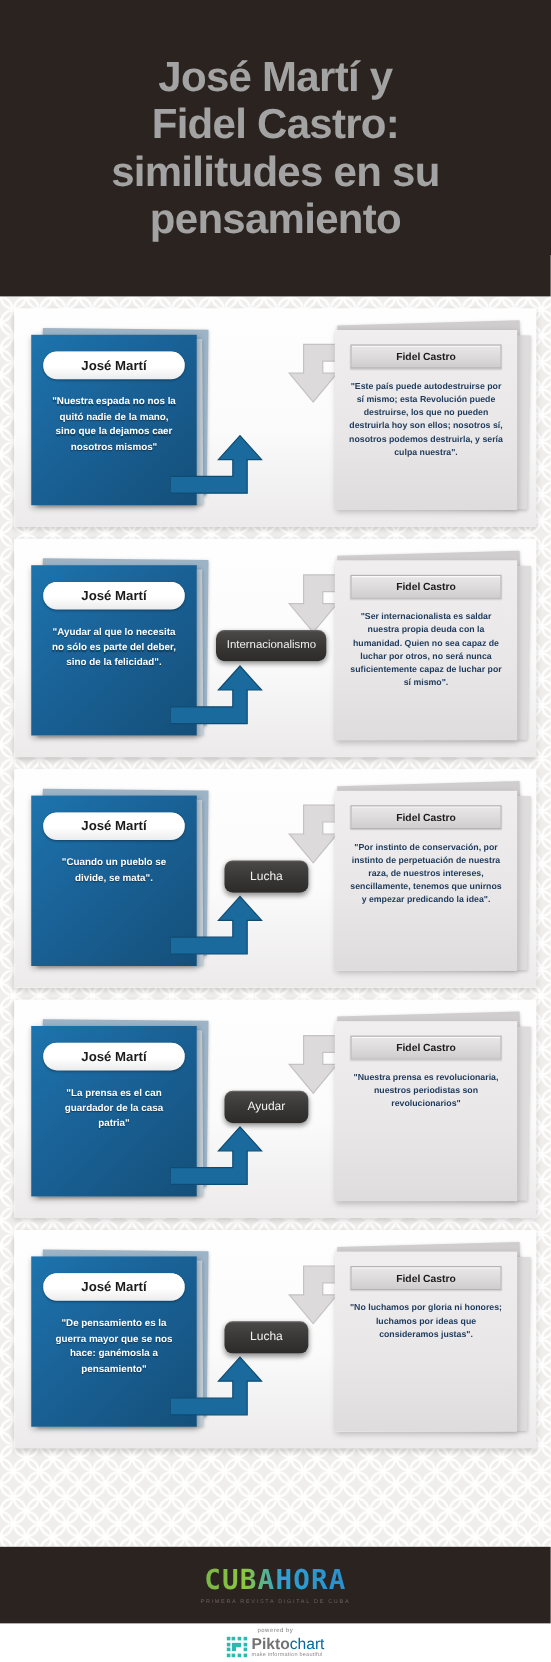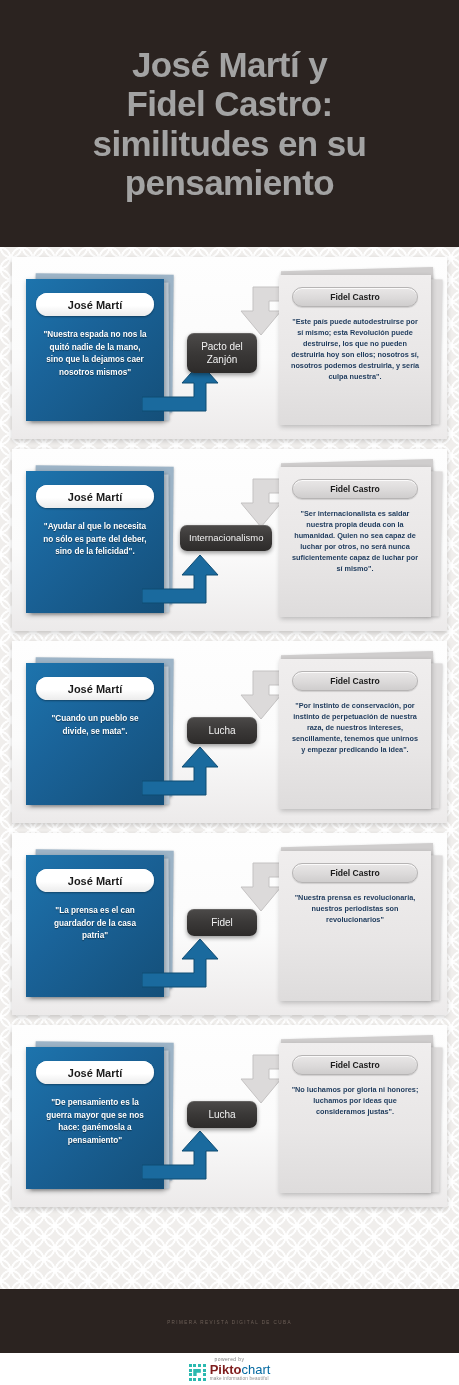--- a/index.html
+++ b/index.html
@@ -100,21 +100,21 @@
   .gray-stack .psheet.p2{ left:12px; top:3px; transform:rotate(1.2deg); background:#dedcdc; }
   .gray-card{
     position:absolute; left:2px; top:0; width:152px; height:150px;
     background:linear-gradient(180deg,#f0eeee 0%,#e8e6e6 60%,#dedcdc 100%);
     box-shadow:1px 2px 5px rgba(0,0,0,.22);
     padding:12px 7px 8px;
   }
   .gray-pill{
     width:126px; height:20px; margin:0 auto;
     background:linear-gradient(180deg,#e9e7e7 0%,#dcdada 55%,#cfcdcd 100%);
-    border:1px solid #b6b4b4; border-radius:10px;
+    border:1px solid #b6b4b4; border-radius:0;
     box-shadow:0 1px 1px rgba(0,0,0,.13), inset 0 1px 0 rgba(255,255,255,.8);
     display:flex; align-items:center; justify-content:center;
   }
   .gray-pill span{ font-size:8.6px; font-weight:bold; color:#1b1b1b; }
   .gray-quote{
     margin-top:9px; padding:0 4px; text-align:center;
     color:#1d3a5c; font-size:7.3px; font-weight:bold; line-height:1.52;
   }
 
   
@@ -159,21 +159,21 @@
       linear-gradient(#2bb9b0,#2bb9b0) 14px 14px/3px 3px no-repeat,
       #ffffff;
   }
   .pk-mark::after{
     content:""; position:absolute; left:4.6px; top:4.6px; width:7.6px; height:7.6px;
     background:#2bb9b0;
     clip-path:polygon(0 0,100% 0,100% 55%,45% 55%,45% 100%,0 100%);
   }
   .pk-text{ line-height:1; }
   .pk-name{ font-size:13px; line-height:1; }
-  .pk-name b{ color:#7f1d1d; font-weight:bold; }
+  .pk-name b{ color:#737373; font-weight:bold; }
   .pk-name i{ color:#0369a1; font-style:normal; }
   .pk-tag{ font-size:4.6px; color:#8e8e8e; letter-spacing:.2px; margin-top:1px; }
 </style>
 </head>
 <body>
 
 <div class="bg-pattern"></div>
 
 <div class="header">
   <h1>José Martí y
@@ -206,22 +206,20 @@
         <path d="M0 36 H52 V22 H40 L58 2 L76 22 H64 V50 H0 Z" fill="#1a6a9e" stroke="#0f4c73" stroke-width="1"></path>
       </svg>
     </div>
 
     <div class="arrow-down">
       <svg width="72" height="62" viewBox="0 0 72 62">
         <path d="M72 2 H14 V26 H2 L22 50 L42 26 H30 V16 H72 Z" fill="#dcdada" stroke="#c4c2c2" stroke-width="1"></path>
       </svg>
     </div>
 
-    <div class="badge">Pacto del
-Zanjón</div>
 
     <div class="gray-stack">
       <div class="psheet p1"></div>
       <div class="psheet p2"></div>
       <div class="gray-card">
         <div class="gray-pill">
           <span>Fidel Castro</span>
         </div>
         <div class="gray-quote">"Este país puede autodestruirse por sí mismo; esta Revolución puede destruirse, los que no pueden destruirla hoy son ellos; nosotros sí, nosotros podemos destruirla, y sería culpa nuestra".</div>
       </div>
@@ -336,21 +334,21 @@
         <path d="M0 36 H52 V22 H40 L58 2 L76 22 H64 V50 H0 Z" fill="#1a6a9e" stroke="#0f4c73" stroke-width="1"></path>
       </svg>
     </div>
 
     <div class="arrow-down">
       <svg width="72" height="62" viewBox="0 0 72 62">
         <path d="M72 2 H14 V26 H2 L22 50 L42 26 H30 V16 H72 Z" fill="#dcdada" stroke="#c4c2c2" stroke-width="1"></path>
       </svg>
     </div>
 
-    <div class="badge">Fidel</div>
+    <div class="badge">Ayudar</div>
 
     <div class="gray-stack">
       <div class="psheet p1"></div>
       <div class="psheet p2"></div>
       <div class="gray-card">
         <div class="gray-pill">
           <span>Fidel Castro</span>
         </div>
         <div class="gray-quote">"Nuestra prensa es revolucionaria, nuestros periodistas son revolucionarios"</div>
       </div>
@@ -395,20 +393,21 @@
         <div class="gray-pill">
           <span>Fidel Castro</span>
         </div>
         <div class="gray-quote">"No luchamos por gloria ni honores; luchamos por ideas que consideramos justas".</div>
       </div>
     </div>
     </div>
   </div>
 
 <div class="logo-bar">
+  <div class="cubahora">CUBAHORA</div>
   <div class="cubahora-tag">PRIMERA REVISTA DIGITAL DE CUBA</div>
 </div>
 
 <div class="piktofoot">
   <div class="pk-powered">powered by</div>
   <div class="pk-row">
     <div class="pk-mark"></div>
     <div class="pk-text">
       <div class="pk-name">
         <b>Pikto</b><i>chart</i>

